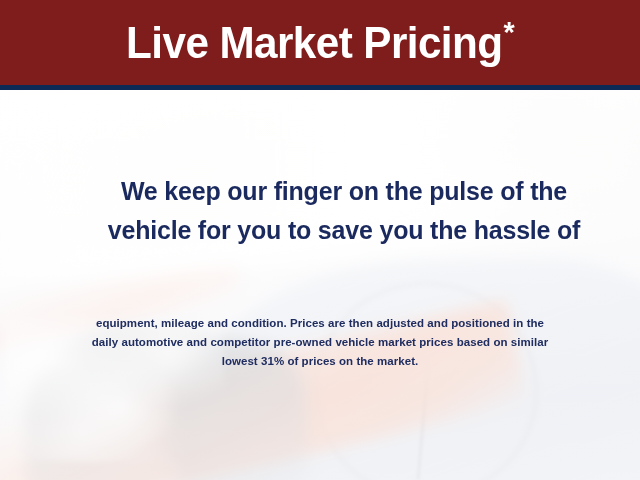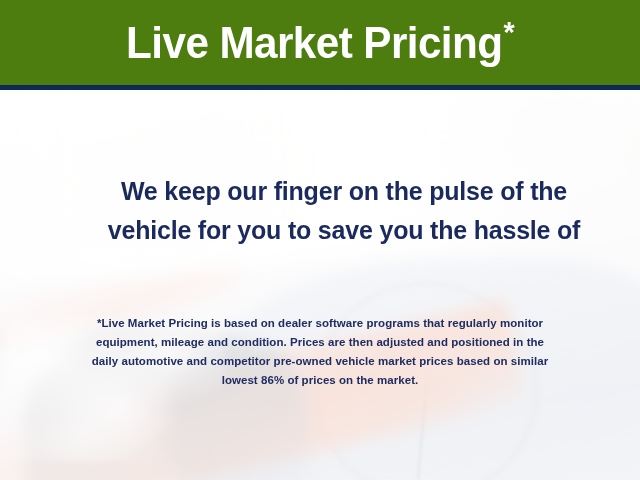--- a/index.html
+++ b/index.html
@@ -257,21 +257,21 @@
   }
 
   
   .header-band {
     position: absolute;
     left: 0;
     top: 0;
     width: 640px;
     height: 90px;
     z-index: 5;
-    background: #4d7c0f;
+    background: #7f1d1d;
     display: flex;
     align-items: center;
     justify-content: center;
     box-sizing: border-box;
   }
   .header-band::after {
     content: "";
     position: absolute;
     left: 0;
     bottom: 0;
@@ -373,20 +373,19 @@
   </div>
 
   <div class="content">
 
     <div class="headline">
       <span class="headline-line">We keep our finger on the pulse of the</span>
       <span class="headline-line">vehicle for you to save you the hassle of</span>
     </div>
 
     <div class="fineprint">
-      <span class="fineprint-line">*Live Market Pricing is based on dealer software programs that regularly monitor</span>
       <span class="fineprint-line">equipment, mileage and condition. Prices are then adjusted and positioned in the</span>
       <span class="fineprint-line">daily automotive and competitor pre-owned vehicle market prices based on similar</span>
-      <span class="fineprint-line">lowest 86% of prices on the market.</span>
+      <span class="fineprint-line">lowest 31% of prices on the market.</span>
     </div>
 
   </div>
 </div>
 
 </body></html>

